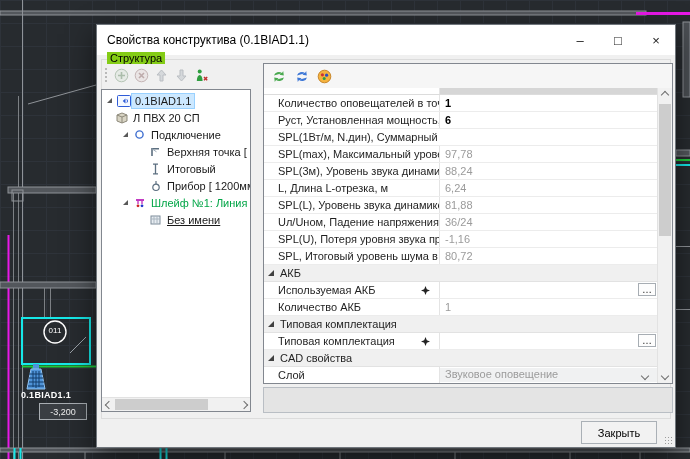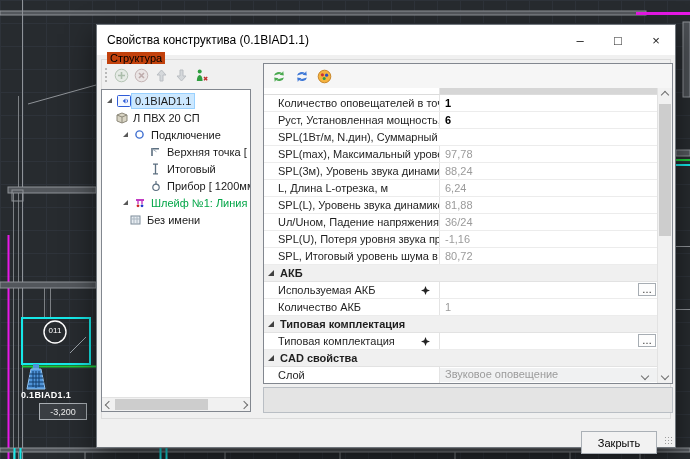--- a/index.html
+++ b/index.html
@@ -13,21 +13,21 @@
   .lbl-dev{position:absolute;left:21px;top:390px;color:#fff;font-size:9px;font-weight:bold;z-index:2;letter-spacing:.3px;}
   .lbl-elev{position:absolute;left:39px;top:403px;width:46px;height:15px;border:1px solid #a8adb2;background:#3a3e43;
     color:#eee;font-size:9px;display:flex;align-items:center;justify-content:center;z-index:2;}
   
   #dialog{position:absolute;left:96px;top:24px;width:580px;height:424px;background:#f0f0f0;
     border:1px solid #70767c;box-sizing:border-box;z-index:10;box-shadow:0 10px 26px rgba(0,0,0,.55);}
   .titlebar{height:30px;background:#fff;display:flex;align-items:center;}
   .title{margin-left:10px;font-size:12px;color:#000;white-space:nowrap;}
   .winbtns{margin-left:auto;display:flex;height:100%;}
   .wbtn{width:38px;display:flex;align-items:center;justify-content:center;font-size:13px;color:#222;cursor:default;}
-  .grouplabel{position:absolute;left:10px;top:27px;font-size:11px;color:#000;background:#c2410c;padding:0 3px;z-index:3;}
+  .grouplabel{position:absolute;left:10px;top:27px;font-size:11px;color:#000;background:#84cc16;padding:0 3px;z-index:3;}
   .groupbox{position:absolute;left:4px;top:34px;right:4px;height:358px;border:1px solid #dcdcdc;}
   
   .ttoolbar{position:absolute;left:8px;top:40px;height:20px;display:flex;align-items:center;gap:3px;z-index:3;}
   .tgrip{height:14px;border-left:2px dotted #b9b9b9;margin-right:3px;}
   .tbicon{width:17px;height:17px;display:flex;align-items:center;justify-content:center;}
   .tbicon.dis{opacity:.75;}
   
   .treepanel{position:absolute;left:4px;top:64px;width:150px;height:323px;background:#fff;
     border:1px solid #82878f;box-sizing:border-box;z-index:3;}
   .treeitems{position:absolute;left:0;right:0;top:2px;bottom:13px;overflow:hidden;}
@@ -59,31 +59,31 @@
   .gridwrap{position:absolute;left:0;top:24px;right:14px;bottom:0;overflow:hidden;background:#fff;}
   .grow{display:flex;height:17px;border-bottom:1px solid #ececec;box-sizing:border-box;background:#fff;align-items:center;}
   .grow.partial{height:7px;border-bottom-color:#dcdcdc;}
   .gl{width:175px;display:flex;align-items:center;height:100%;padding-left:14px;box-sizing:border-box;overflow:hidden;flex:none;}
   .gv{flex:1;display:flex;align-items:center;height:100%;border-left:1px solid #e4e4e4;padding-left:5px;box-sizing:border-box;position:relative;overflow:hidden;}
   .partial .gv{background:#d6d6d6;}
   .glt{font-size:11px;color:#1f1f1f;white-space:nowrap;}
   .gvt{font-size:11px;color:#9b9b9b;white-space:nowrap;}
   .gvt.dark{color:#000;font-weight:600;}
   .grow.cat{background:#f0f0f0;border-bottom-color:#e2e2e2;}
-  .cat .glt{font-weight:bold;margin-left:6px;}
+  .cat .glt{font-weight:normal;margin-left:6px;}
   .diamond{margin-left:auto;margin-right:9px;display:flex;}
   .picker{position:absolute;right:2px;top:1px;width:18px;height:13px;background:#fdfdfd;border:1px solid #a7adb3;
     font-size:10px;line-height:7px;text-align:center;color:#222;padding:0;font-family:"Liberation Sans",sans-serif;}
   .combo{position:absolute;left:0;top:1px;right:1px;bottom:1px;background:#f0f1f2;display:flex;align-items:flex-start;padding-left:5px;}
   .combochev{position:absolute;right:9px;top:5px;}
   
   .descbox{position:absolute;left:166px;top:362px;width:410px;height:26px;background:#e4e4e4;
     border:1px solid #b9bec4;box-sizing:border-box;z-index:3;}
   .closebtn{position:absolute;left:484px;top:396px;width:74px;height:21px;background:#f2f2f2;border:1px solid #aab0b6;
-    font-size:11px;color:#000;display:flex;align-items:center;justify-content:center;font-family:"Liberation Sans",sans-serif;margin-top:10px;}
+    font-size:11px;color:#000;display:flex;align-items:center;justify-content:center;font-family:"Liberation Sans",sans-serif;}
   .grip{position:absolute;right:2px;bottom:2px;width:9px;height:9px;
     background-image:radial-gradient(#9b9b9b 35%,transparent 40%);background-size:3px 3px;}
 </style>
 </head>
 <body>
 
 <div id="stage">
 
   <svg id="cadlines" width="690" height="459">
 
@@ -250,21 +250,21 @@
             <span class="ticon">
               <svg width="12" height="12">
                 <path d="M2 3h8" stroke="#c23bc2" stroke-width="2"></path>
                 <path d="M4 3v4M8 3v4" stroke="#c23bc2" stroke-width="1.4"></path>
                 <circle cx="4" cy="8.8" r="1.4" fill="#cc2222"></circle>
                 <circle cx="8" cy="8.8" r="1.4" fill="#2233cc"></circle>
               </svg>
             </span>
             <span class="tlabel green">Шлейф №1: Линия рече</span>
           </div>
-          <div class="trow" style="padding-left: 14px;">
+          <div class="trow" style="padding-left: 34px; text-decoration: underline;">
             <span class="texp"></span>
             <span class="ticon">
               <svg width="11" height="10">
                 <rect x="1" y="1" width="9" height="8" fill="#e8edf2" stroke="#7c8b99"></rect>
                 <path d="M1 4h9M4 1v8M7 1v8" stroke="#aab6c0"></path>
               </svg>
             </span>
             <span class="tlabel">Без имени</span>
           </div>
         </div>

